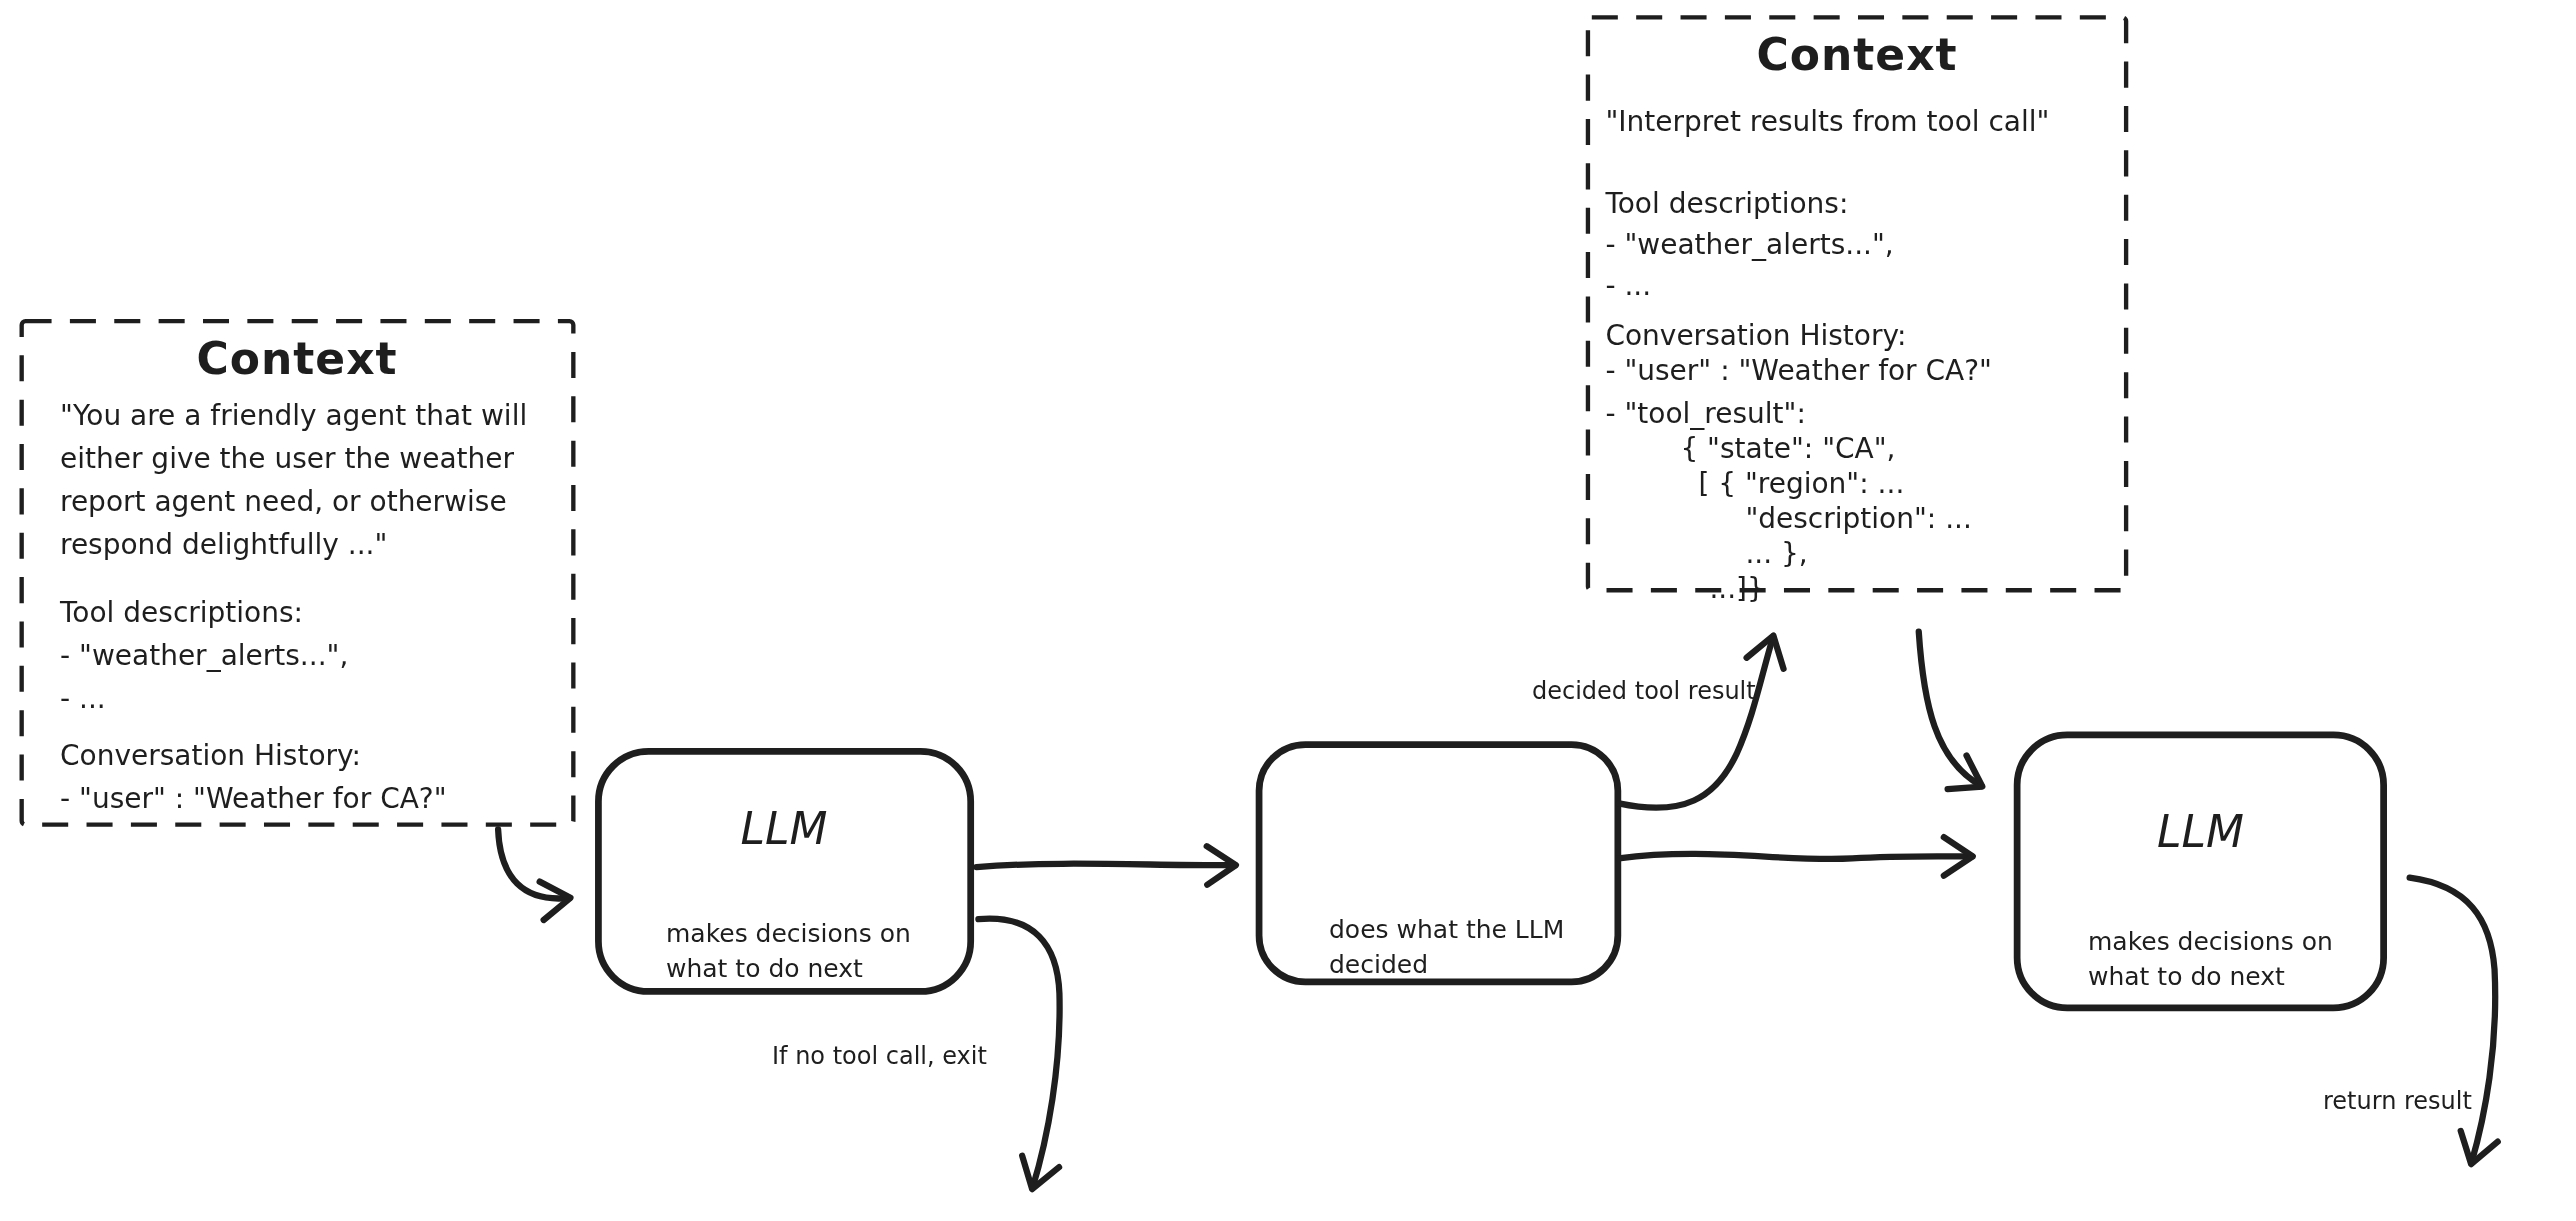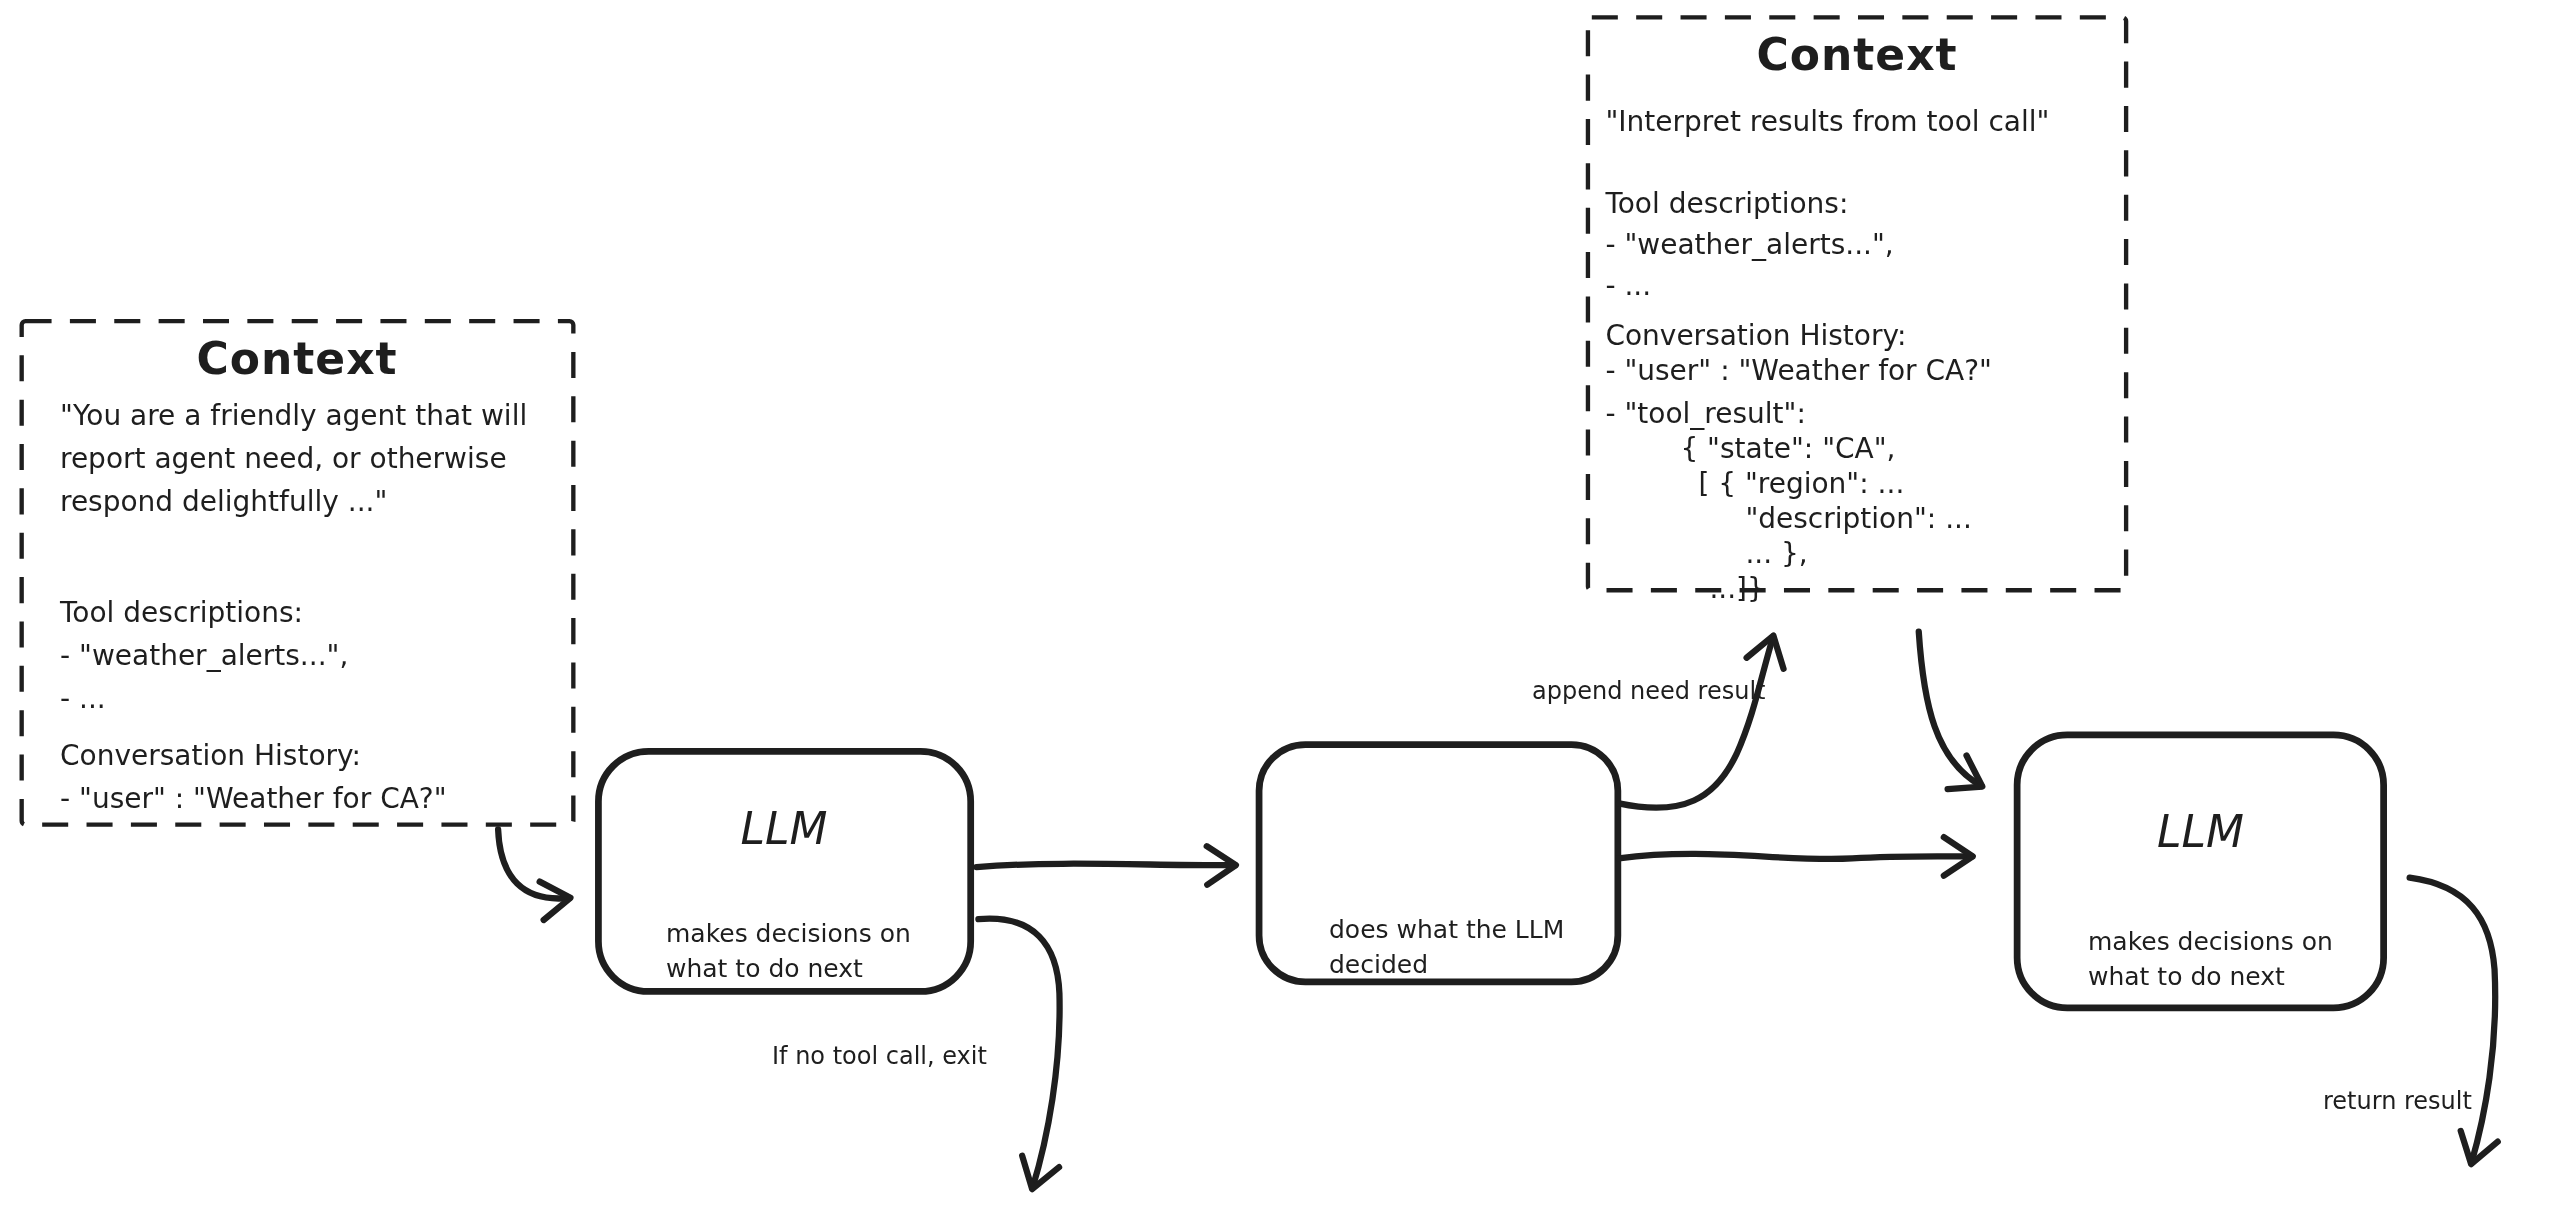--- a/index.html
+++ b/index.html
@@ -92,20 +92,21 @@
     <path d="M 1989 655 C 1994 730, 2006 788, 2054 815" fill="none" stroke="#1e1e1e" stroke-width="6.5" stroke-linecap="round" marker-end="url(#ah)"></path>
     <path d="M 1678 890 C 1770 878, 1850 894, 1920 890 C 1970 887, 2010 888, 2044 888" fill="none" stroke="#1e1e1e" stroke-width="6.5" stroke-linecap="round" marker-end="url(#ah)"></path>
     <path d="M 1014 953 C 1072 948, 1096 980, 1098 1030 C 1100 1105, 1086 1180, 1070 1232" fill="none" stroke="#1e1e1e" stroke-width="6.5" stroke-linecap="round" marker-end="url(#ah)"></path>
     <path d="M 2498 910 C 2558 918, 2582 952, 2586 1005 C 2590 1085, 2576 1158, 2562 1206" fill="none" stroke="#1e1e1e" stroke-width="6.5" stroke-linecap="round" marker-end="url(#ah)"></path>
   </svg>
 
   <div id="ctx-left" class="ctx">
     <div class="ctx-title">Context</div>
     <div id="ctx-left-body">
       <div class="tl">"You are a friendly agent that will</div>
+      <div class="tl">either give the user the weather</div>
       <div class="tl">report agent need, or otherwise</div>
       <div class="tl">respond delightfully ..."</div>
     </div>
     <div id="ctx-left-tools">
       <div class="tl">Tool descriptions:</div>
       <div class="tl">- "weather_alerts...",</div>
       <div class="tl">- ...</div>
     </div>
     <div id="ctx-left-history">
       <div class="tl">Conversation History:</div>
@@ -143,18 +144,18 @@
     <div class="tl">does what the LLM</div>
     <div class="tl">decided</div>
   </div>
 
   <div id="llm2-title" class="node-title italic">LLM</div>
   <div id="llm2-sub" class="node-sub">
     <div class="tl">makes decisions on</div>
     <div class="tl">what to do next</div>
   </div>
 
-  <div id="label-append" class="edge-label">append need result</div>
+  <div id="label-append" class="edge-label">decided tool result</div>
   <div id="label-exit" class="edge-label">If no tool call, exit</div>
   <div id="label-return" class="edge-label">return result</div>
 
 </div>
 
 
 </body></html>

